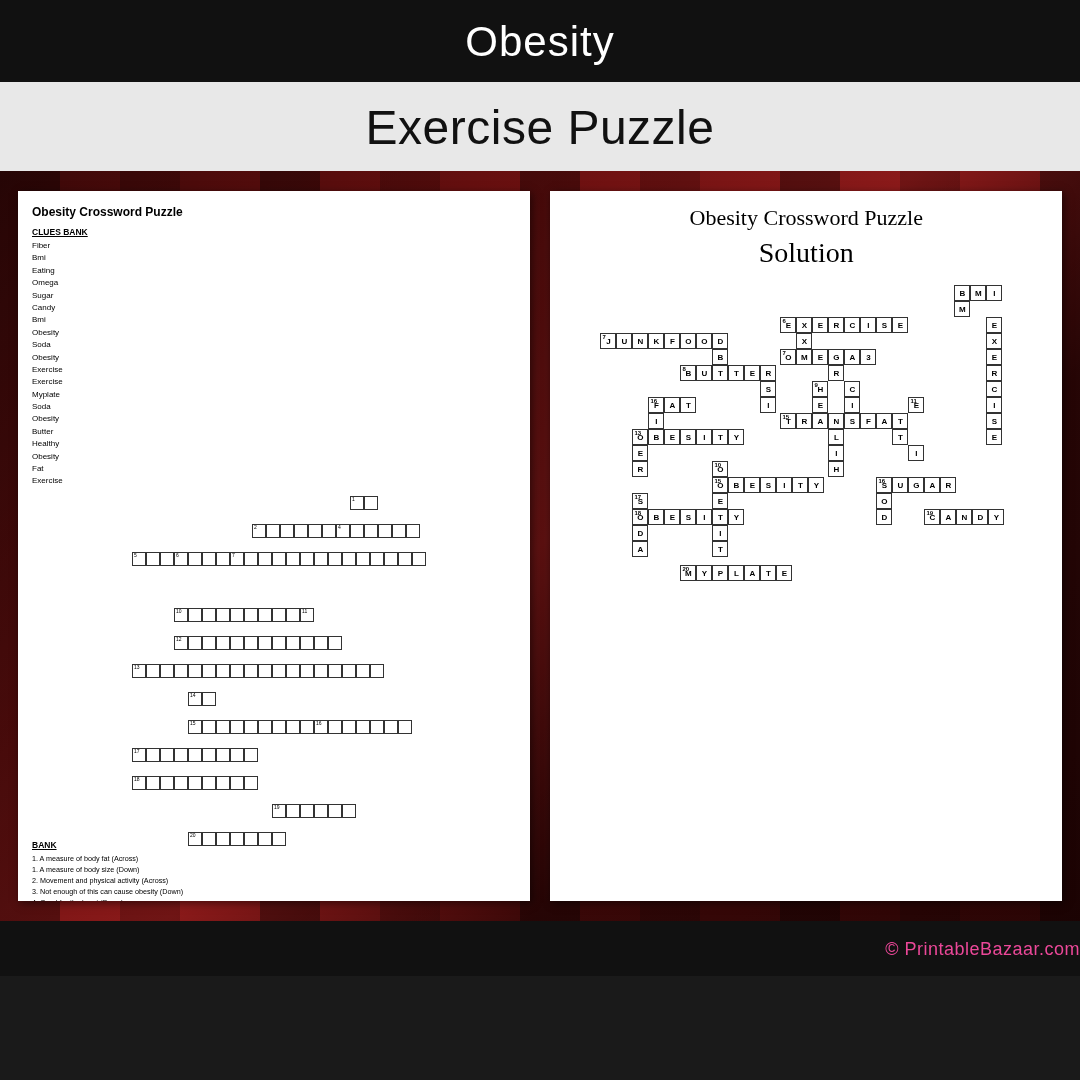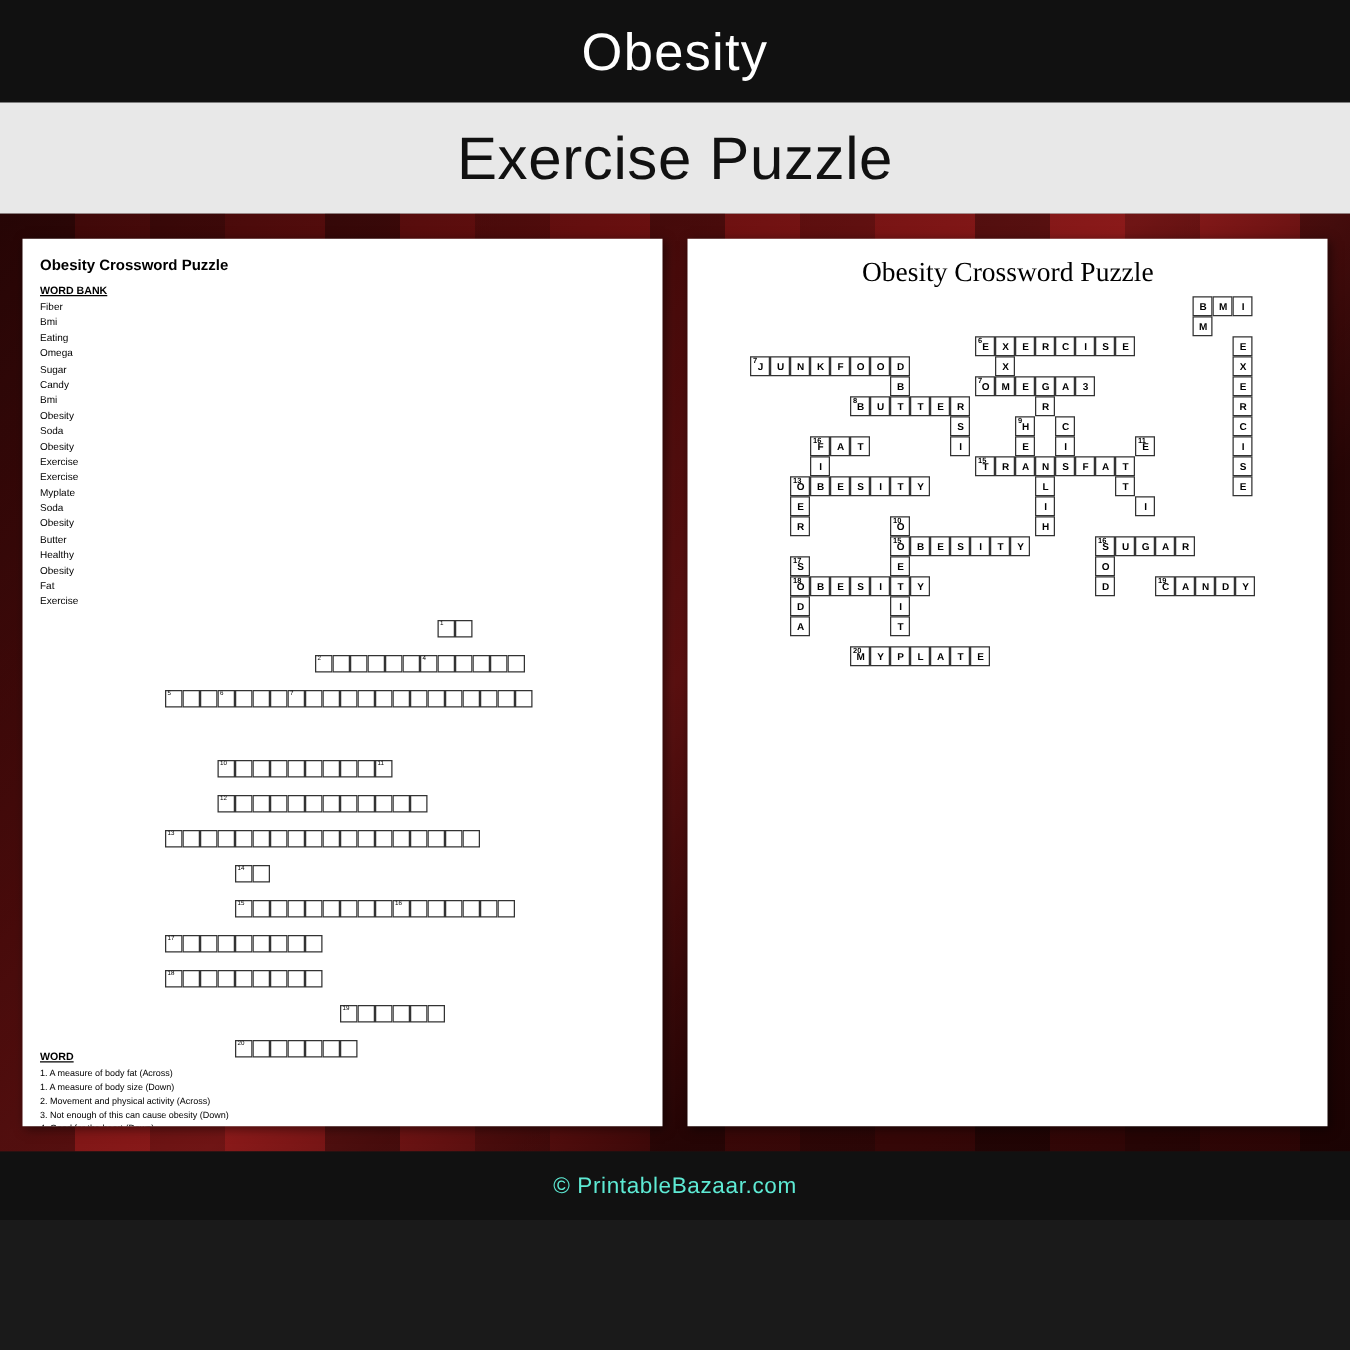--- a/index.html
+++ b/index.html
@@ -165,22 +165,22 @@
       font-weight: bold;
       display: flex;
       align-items: center;
       justify-content: center;
       font-family: Arial, sans-serif;
     }
 
     
     .footer {
       background: #111;
-      color: #5eead4;
-      text-align: center;
+      color: #ec4899;
+      text-align: right;
       padding: 16px 0;
       font-size: 20px;
       letter-spacing: 0.5px;
     }
     .footer .copyright {
       font-size: 18px;
     }
   </style>
 </head>
 <body>
@@ -190,21 +190,21 @@
 </div>
 
 <div class="subtitle-bar">
   <span>Exercise Puzzle</span>
 </div>
 
 <div class="bg-area">
 
   <div class="panel">
     <div class="panel-title">Obesity Crossword Puzzle</div>
-    <div class="word-bank-label">WORD BANK</div>
+    <div class="word-bank-label">CLUES BANK</div>
     <div class="word-list">
       Fiber<br>Bmi<br>Eating<br>Omega<br>Sugar<br>Candy<br>Bmi<br>Obesity<br>Soda<br>Obesity<br>Exercise<br>Exercise<br>Myplate<br>Soda<br>Obesity<br>Butter<br>Healthy<br>Obesity<br>Fat<br>Exercise
     </div>
 
     <div class="grid-area">
 
       <div class="cell" style="left:318px;top:0px;">
           <span class="num">1</span>
         </div>
       <div class="cell" style="left:332px;top:0px;"></div>
@@ -368,21 +368,21 @@
           <span class="num">20</span>
         </div>
       <div class="cell" style="left:170px;top:336px;"></div>
       <div class="cell" style="left:184px;top:336px;"></div>
       <div class="cell" style="left:198px;top:336px;"></div>
       <div class="cell" style="left:212px;top:336px;"></div>
       <div class="cell" style="left:226px;top:336px;"></div>
       <div class="cell" style="left:240px;top:336px;"></div>
     </div>
 
-    <div class="clues-label">WORD</div>
+    <div class="clues-label">BANK</div>
     <div class="clues-list">
       1. A measure of body fat (Across)<br>
       1. A measure of body size (Down)<br>
       2. Movement and physical activity (Across)<br>
       3. Not enough of this can cause obesity (Down)<br>
       4. Good for the heart (Down)<br>
       5. 'Empty calorie' foods (Across)<br>
       6. Lack of sleep is linked to this (Down)<br>
       7. 'Good' fats found in nuts and fish (Across)<br>
       8. Type of food with lots of fat (Across)<br>
@@ -395,20 +395,21 @@
       14. Too many calories can cause this (Down)<br>
       15. Not enough exercise can lead to this (Across)<br>
       16. 'High fructose' foods can cause obesity (Across)<br>
       16. Drinks with bubbles (Down)<br>
       17. Type of sugary drink (Down)
     </div>
   </div>
 
   <div class="panel">
     <div class="solution-title">Obesity Crossword Puzzle</div>
+    <div class="solution-subtitle">Solution</div>
 
     <div class="solution-grid">
 
       <div class="scell" style="left:390px;top:0px;">B</div>
       <div class="scell" style="left:406px;top:0px;">M</div>
       <div class="scell" style="left:422px;top:0px;">I</div>
 
       <div class="scell" style="left:390px;top:16px;">M</div>
 
       <div class="scell" style="left:216px;top:32px;"><span style="font-size:6px;position:absolute;top:0;left:1px;">6</span>E</div>

